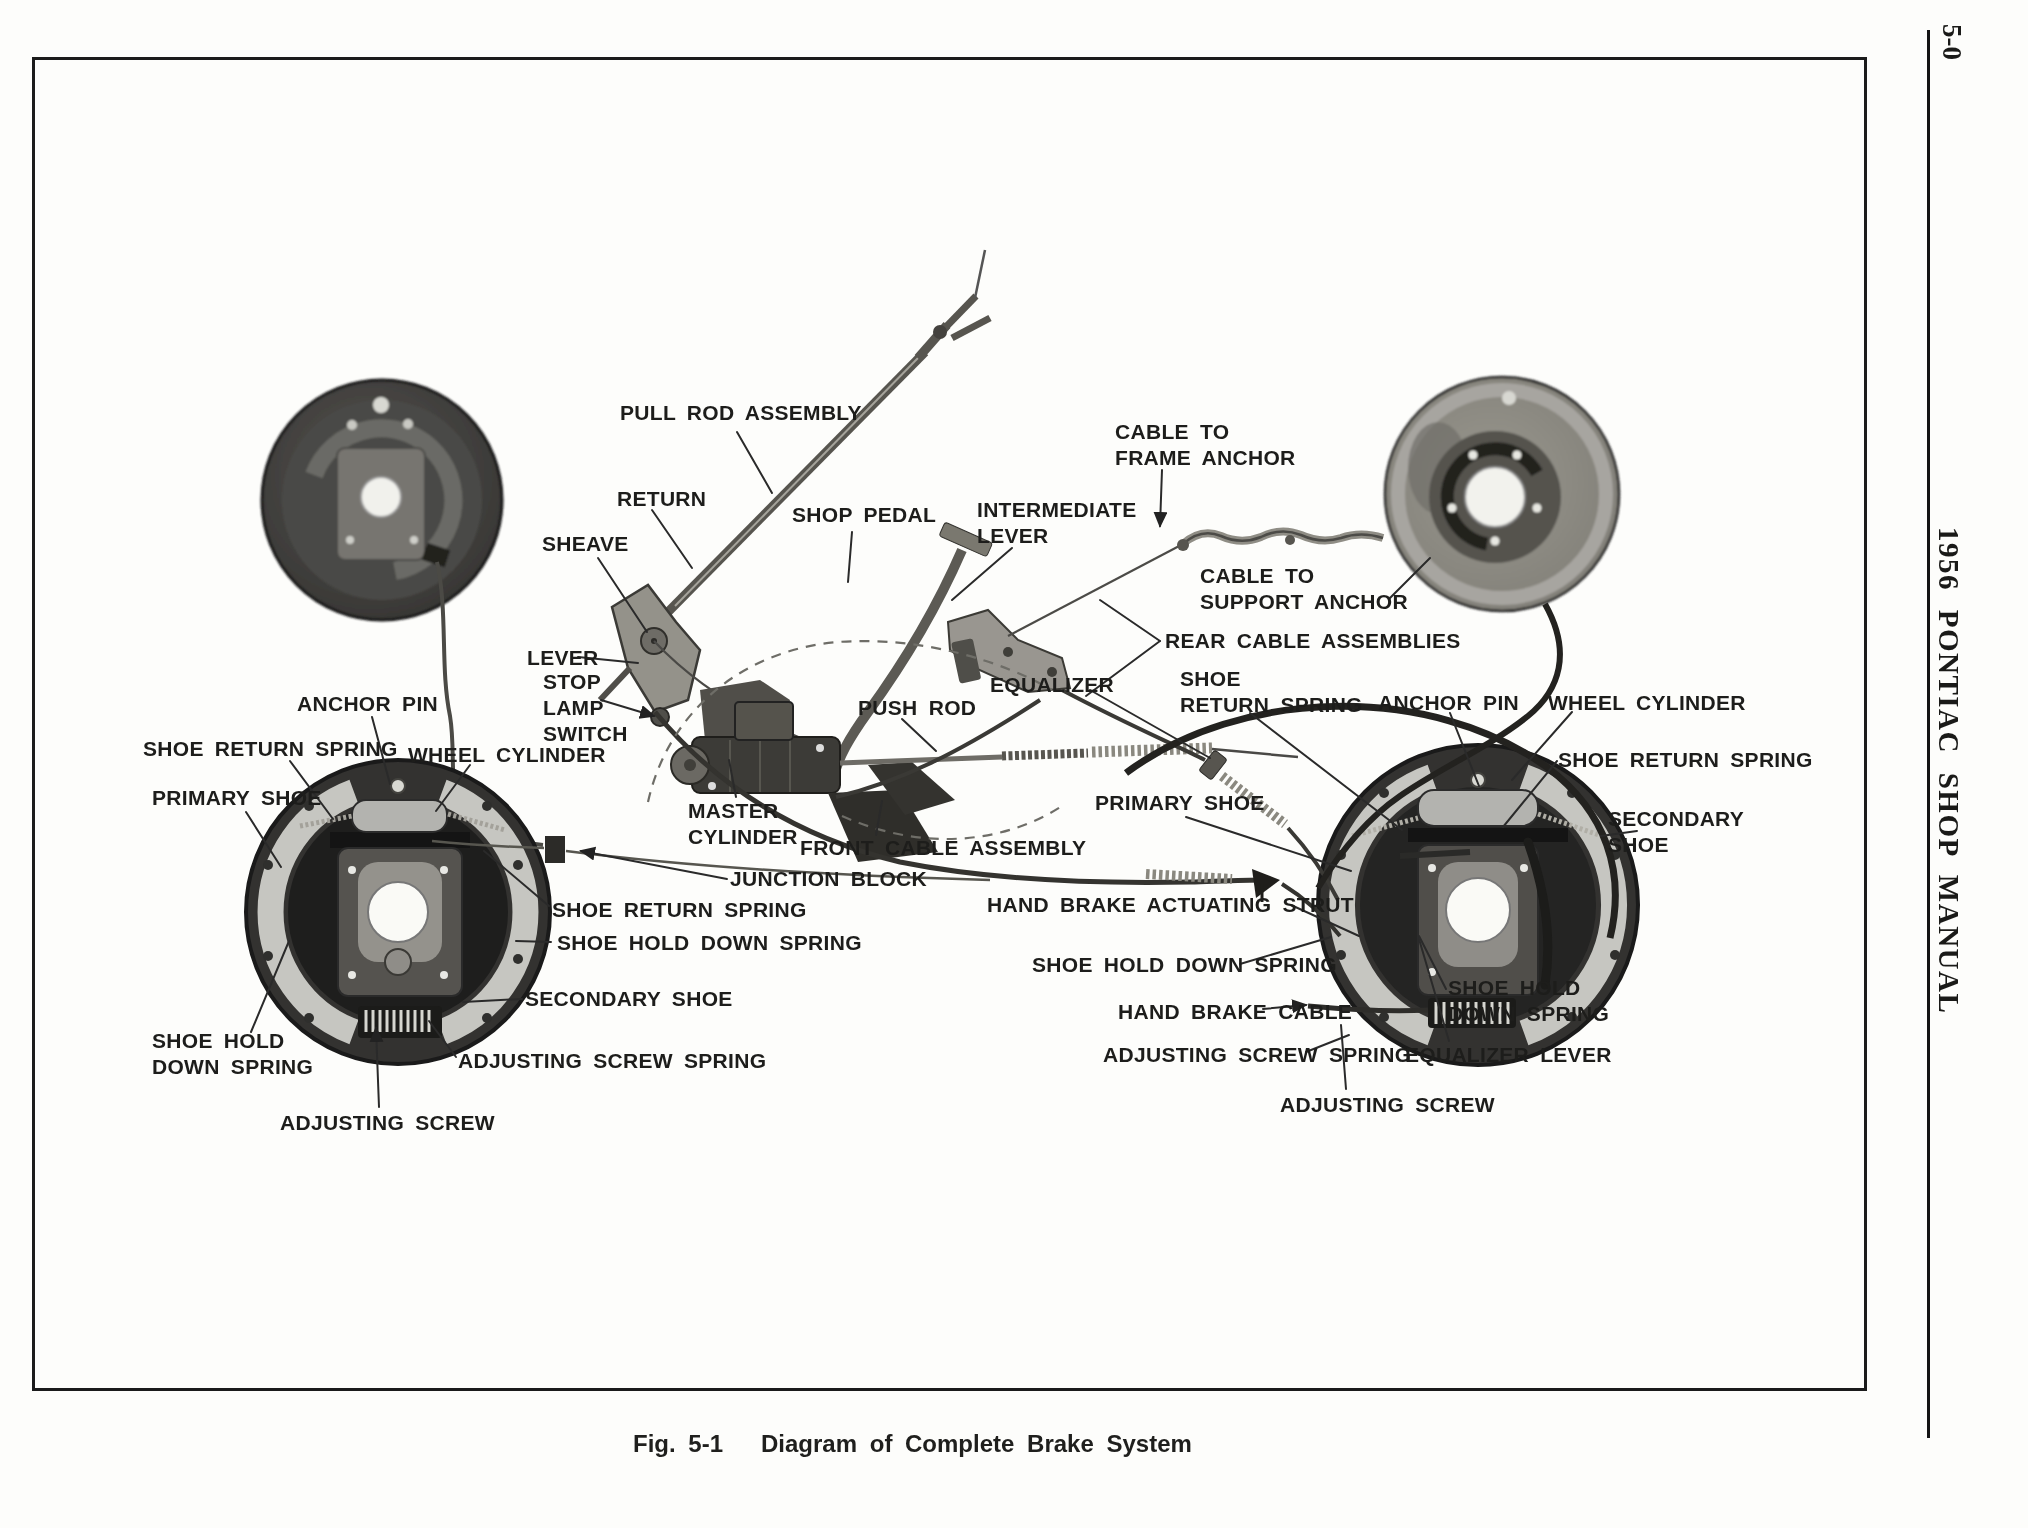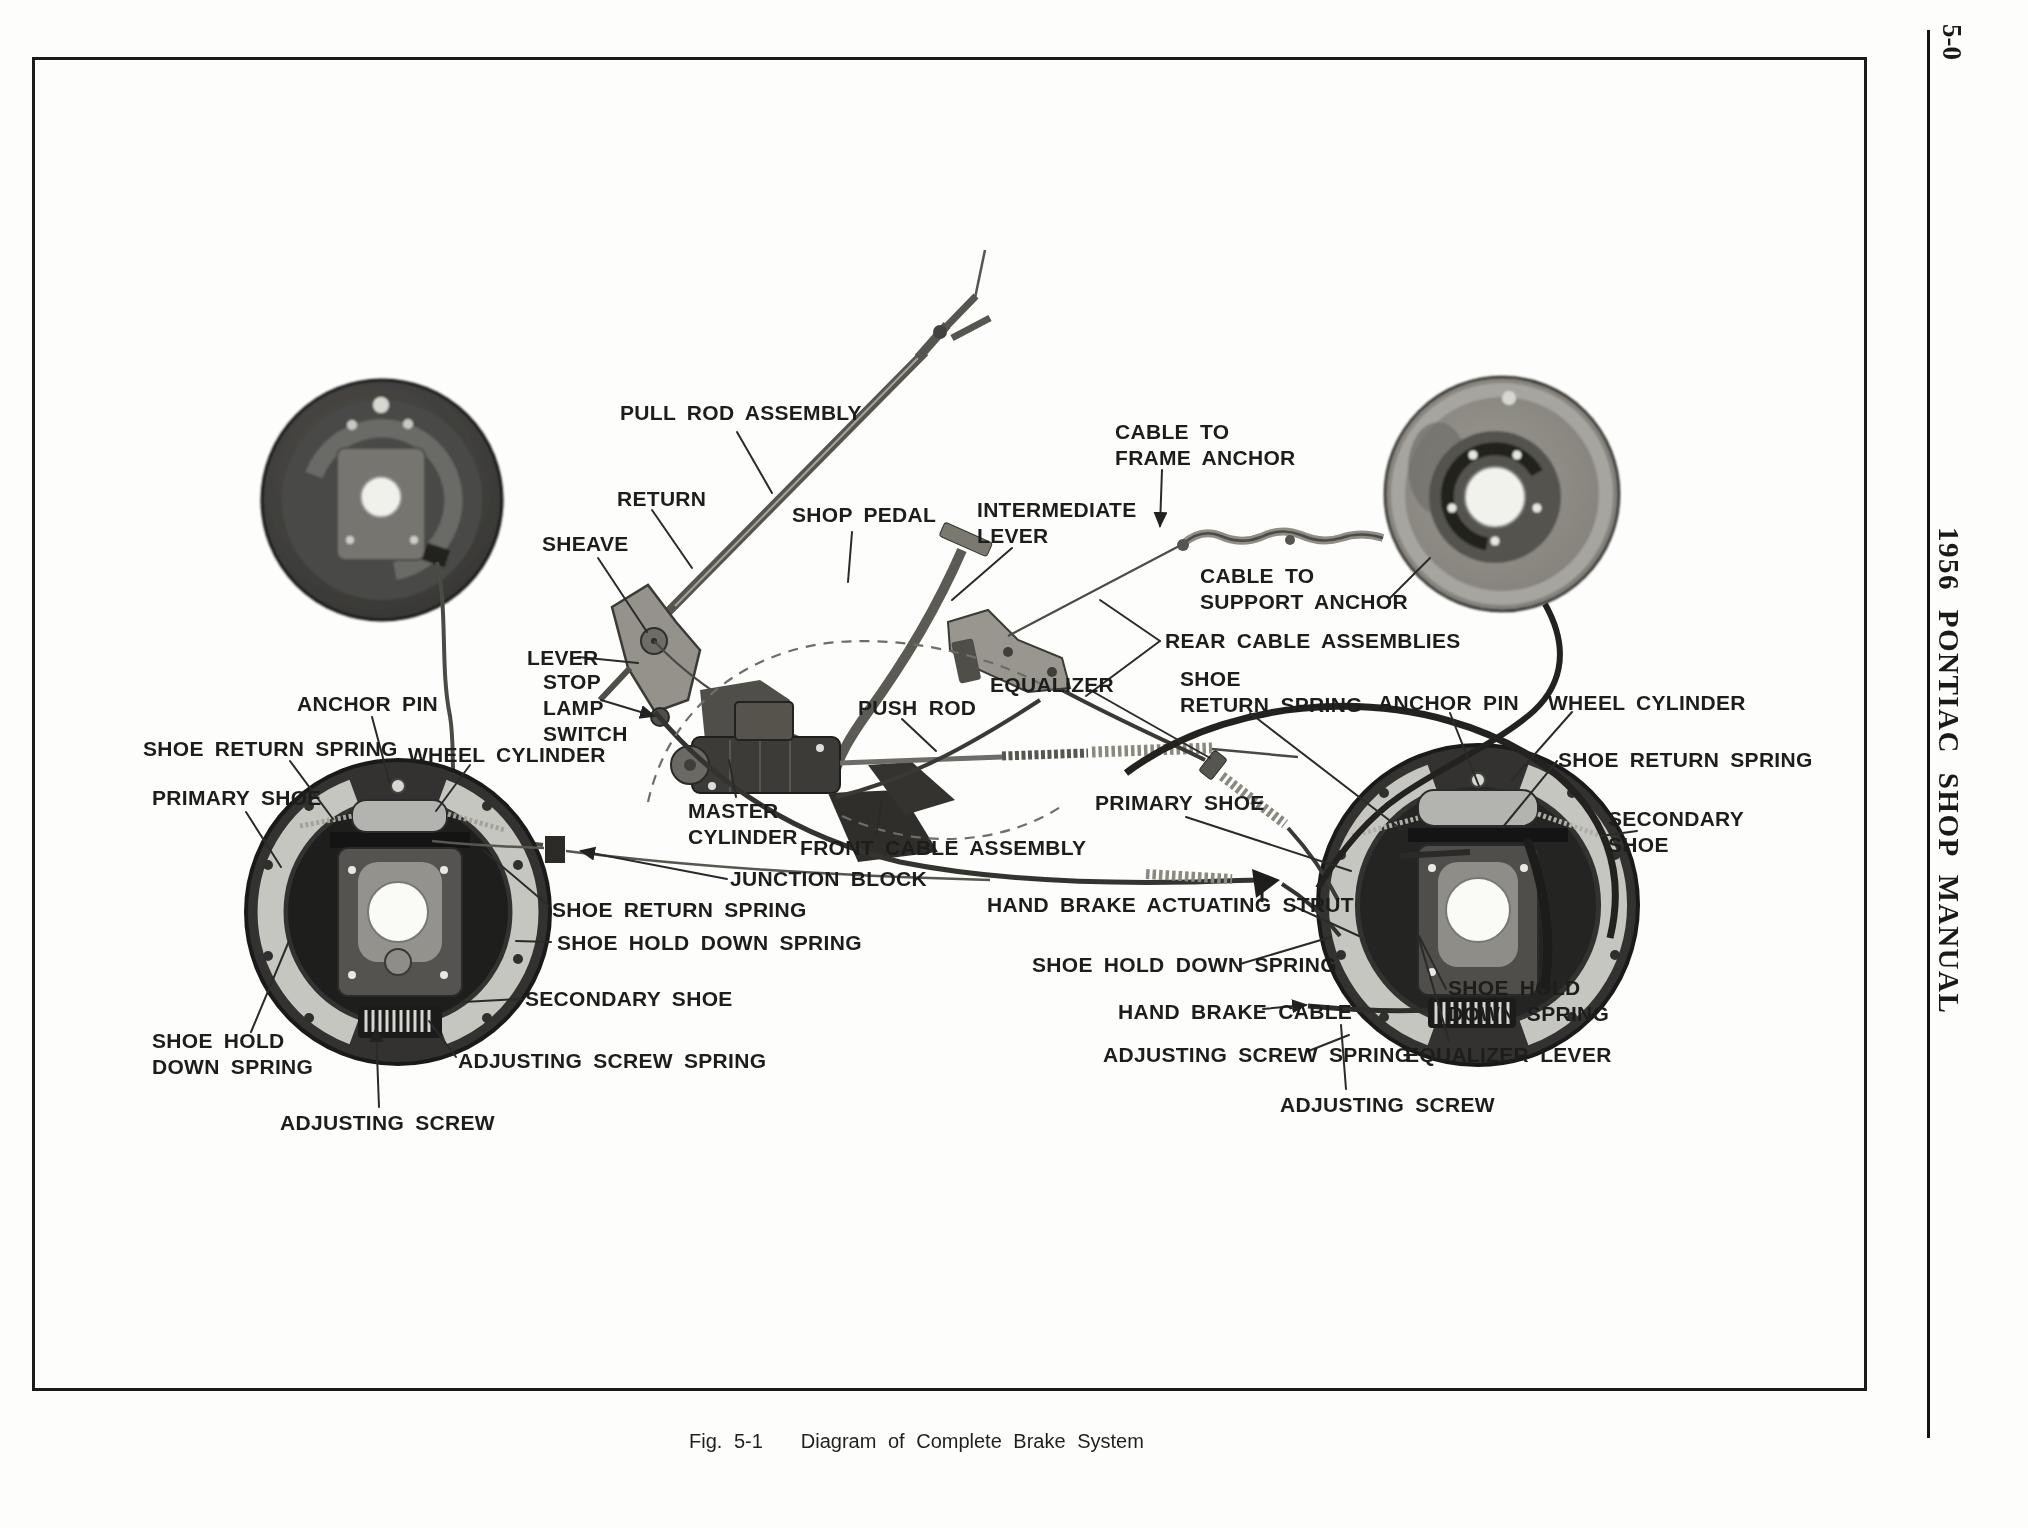--- a/index.html
+++ b/index.html
@@ -4,21 +4,21 @@
 <style>
   html,body{margin:0;padding:0;background:#ffffff;}
   .page{position:relative;width:2028px;height:1528px;background:#fdfdfb;overflow:hidden;
         font-family:"Liberation Sans",sans-serif;}
   .frame{position:absolute;left:32px;top:57px;width:1829px;height:1328px;
          border:3px solid #1b1b1b;}
   .vrule{position:absolute;left:1927px;top:30px;width:3px;height:1408px;background:#141414;}
   svg.art{position:absolute;left:0;top:0;}
   .lbl{position:absolute;font-weight:700;font-size:21px;line-height:26px;
        letter-spacing:.3px;word-spacing:5px;color:#1d1d1b;white-space:pre-line;}
-  .caption{position:absolute;left:689px;top:1430px;font-weight:400;font-size:20px;
+  .caption{position:absolute;left:633px;top:1430px;font-weight:700;font-size:24px;
            color:#1f1f1d;word-spacing:6px;}
   .caption .cap-title{margin-left:38px;}
   .side-num{position:absolute;left:1936px;top:24px;writing-mode:vertical-rl;
             font-family:"Liberation Serif",serif;font-weight:700;font-size:27px;color:#1a1a18;}
   .side-title{position:absolute;left:1932px;top:527px;writing-mode:vertical-rl;
               font-family:"Liberation Serif",serif;font-weight:700;font-size:29px;
               letter-spacing:1.5px;word-spacing:10px;color:#1a1a18;}
 </style>
 </head>
 <body>

